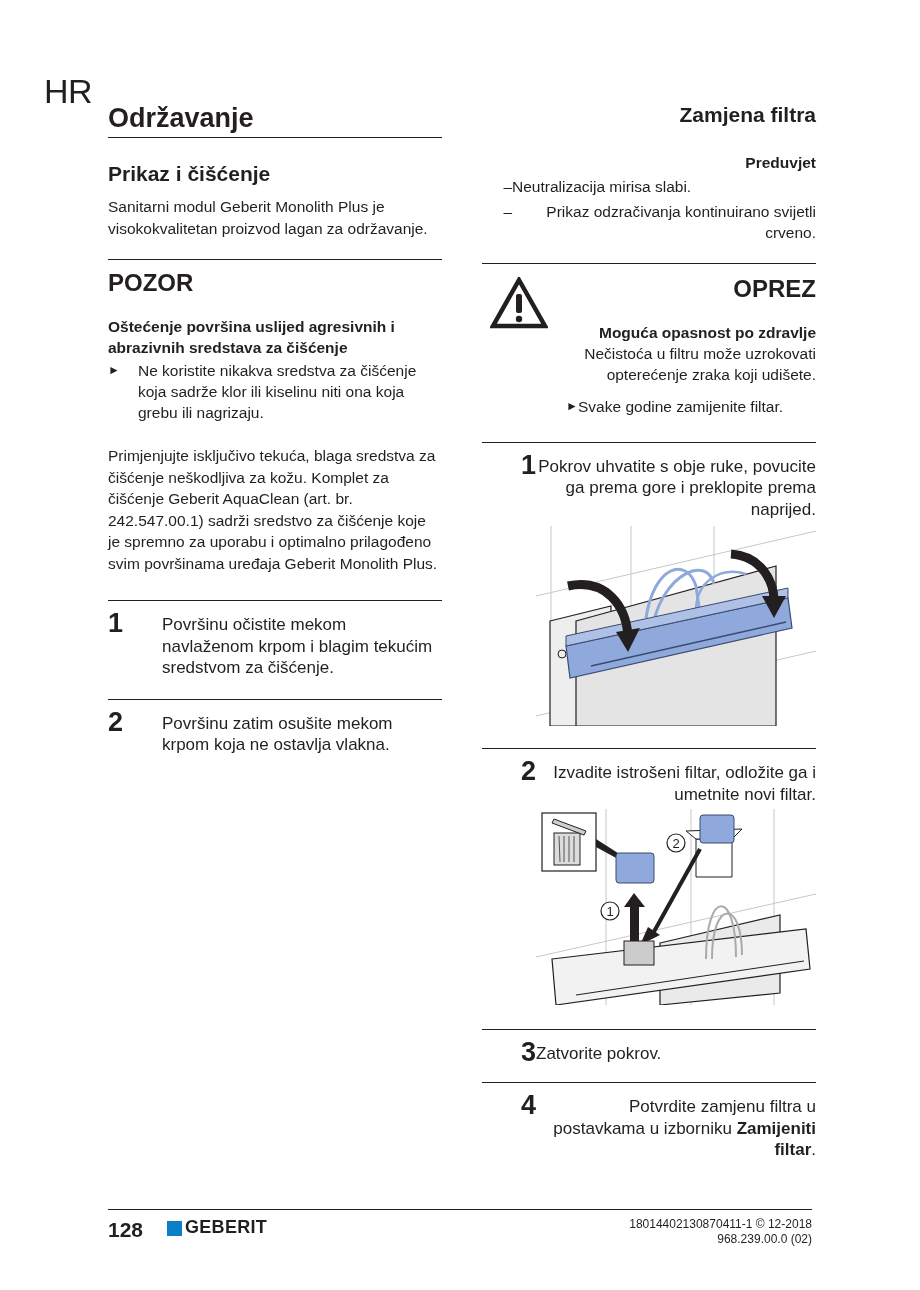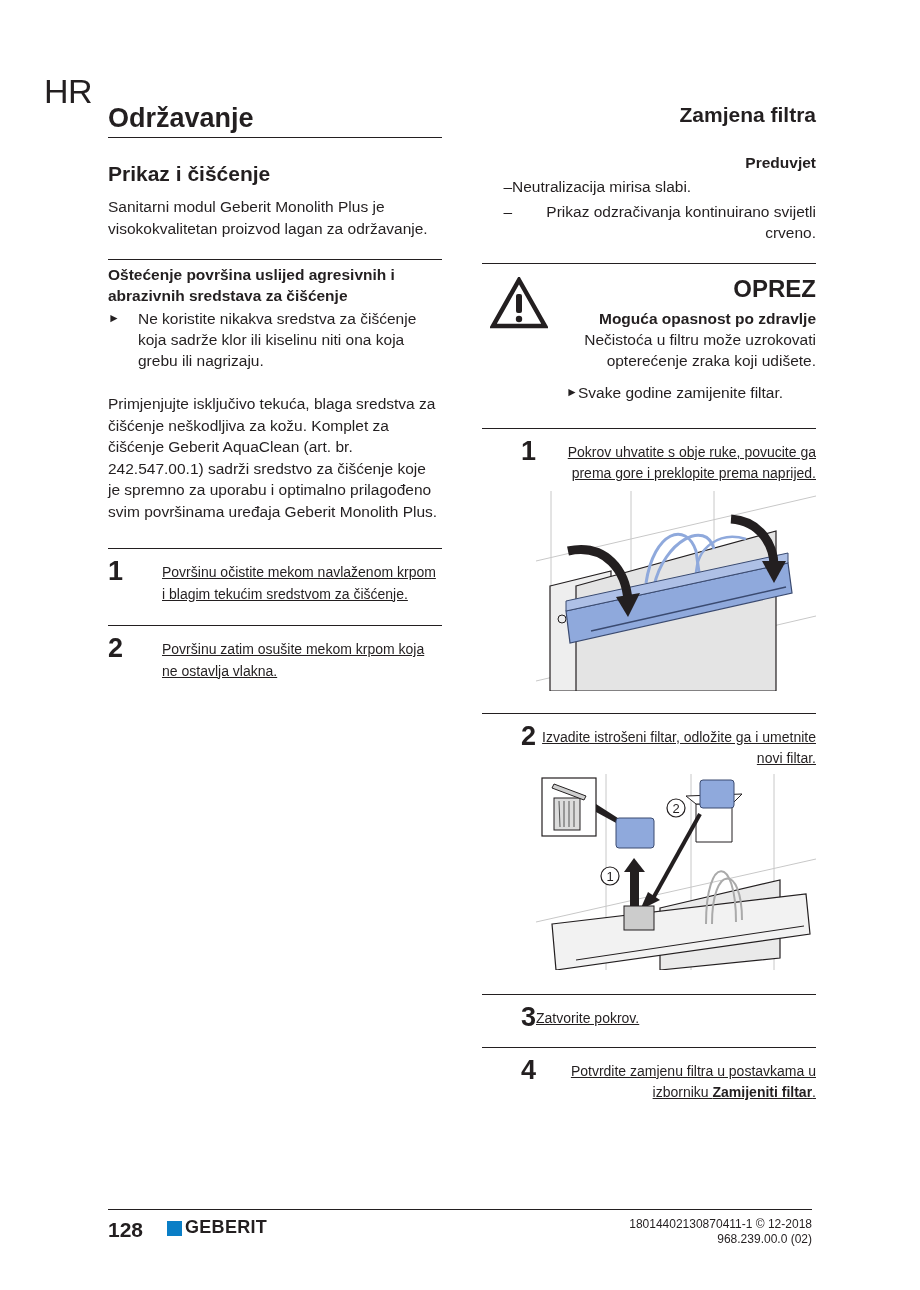--- a/index.html
+++ b/index.html
@@ -12,29 +12,29 @@
   .col-right { position: absolute; left: 482px; top: 100px; width: 334px; text-align: right; }
 
   .h1 { font-size: 27px; font-weight: 700; line-height: 36px; padding-bottom: 0px; border-bottom: 1.5px solid #231f20; height: 38px; }
   .h2 { font-size: 21px; font-weight: 700; margin-top: 20px; line-height: 28px; }
   .h2r { font-size: 21px; font-weight: 700; line-height: 30px; }
   .p { font-size: 15.5px; line-height: 21.5px; margin-top: 10px; }
 
   .rule { border-top: 1.5px solid #231f20; }
 
   .notice-title { font-size: 24px; font-weight: 700; line-height: 30px; margin-top: 8px; }
-  .notice-sub { font-size: 15.5px; font-weight: 700; line-height: 21px; margin-top: 4px; }
+  .notice-sub { font-size: 15.5px; font-weight: 700; line-height: 21px; margin-top: 18px; }
   .bullet-row { display: flex; font-size: 15.5px; line-height: 21px; margin-top: 2px; }
   .bullet-row .mark { width: 30px; flex: none; font-size: 12px; line-height: 21px; }
   .dash-row { display: flex; font-size: 15.5px; line-height: 21.5px; margin-top: 3px; }
   .dash-row .mark { width: 30px; flex: none; }
 
   .step { display: flex; padding-top: 8px; }
   .step .num { width: 54px; flex: none; font-size: 27px; font-weight: 700; line-height: 28px; }
-  .step .txt { font-size: 14px; line-height: 21.5px; padding-top: 5px; text-decoration: underline; }
+  .step .txt { font-size: 17px; line-height: 21.5px; padding-top: 5px; }
 
   .warn { display: flex; padding-top: 10px; }
   .warn .icon { width: 66px; flex: none; padding-top: 3px; }
   .warn .body { flex: 1; }
 
   .illus { margin-left: 54px; margin-top: 6px; position: relative; }
 
   .footer-rule { position: absolute; left: 108px; top: 1209px; width: 704px; border-top: 1.5px solid #231f20; }
   .page-num { position: absolute; left: 108px; top: 1218px; font-size: 21px; font-weight: 700; }
   .logo { position: absolute; left: 167px; top: 1218px; display: flex; align-items: flex-end; }
@@ -47,20 +47,21 @@
 
 <div class="lang">HR</div>
 
 <div class="col-left">
   <div class="h1">Održavanje</div>
   <div class="h2" style="margin-top:22px;">Prikaz i čišćenje</div>
   <div class="p" style="margin-top:8px;">Sanitarni modul Geberit Monolith Plus je visokokvalitetan proizvod lagan za održavanje.</div>
 
   <div class="rule" style="margin-top:20px;"></div>
   <div>
+    <div class="notice-title">POZOR</div>
     <div class="notice-sub">Oštećenje površina uslijed agresivnih i abrazivnih sredstava za čišćenje</div>
     <div class="bullet-row">
       <span class="mark">►</span>
       <span>Ne koristite nikakva sredstva za čišćenje koja sadrže klor ili kiselinu niti ona koja grebu ili nagrizaju.</span>
     </div>
   </div>
 
   <div class="p" style="margin-top:22px;">Primjenjujte isključivo tekuća, blaga sredstva za čišćenje neškodljiva za kožu. Komplet za čišćenje Geberit AquaClean (art. br. 242.547.00.1) sadrži sredstvo za čišćenje koje je spremno za uporabu i optimalno prilagođeno svim površinama uređaja Geberit Monolith Plus.</div>
 
   <div class="rule" style="margin-top:26px;"></div>

